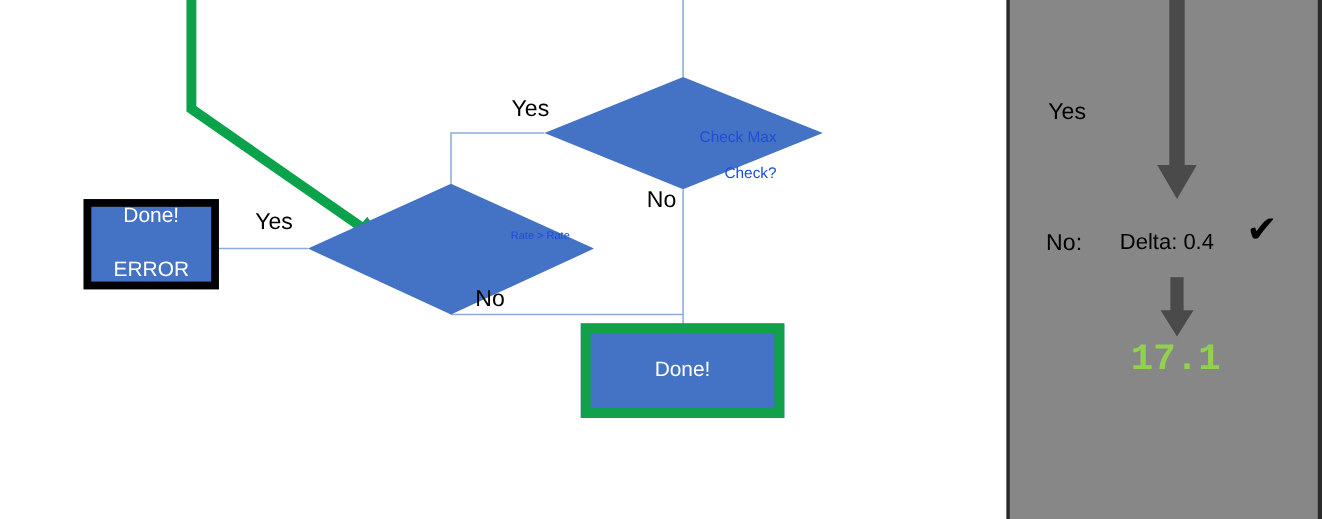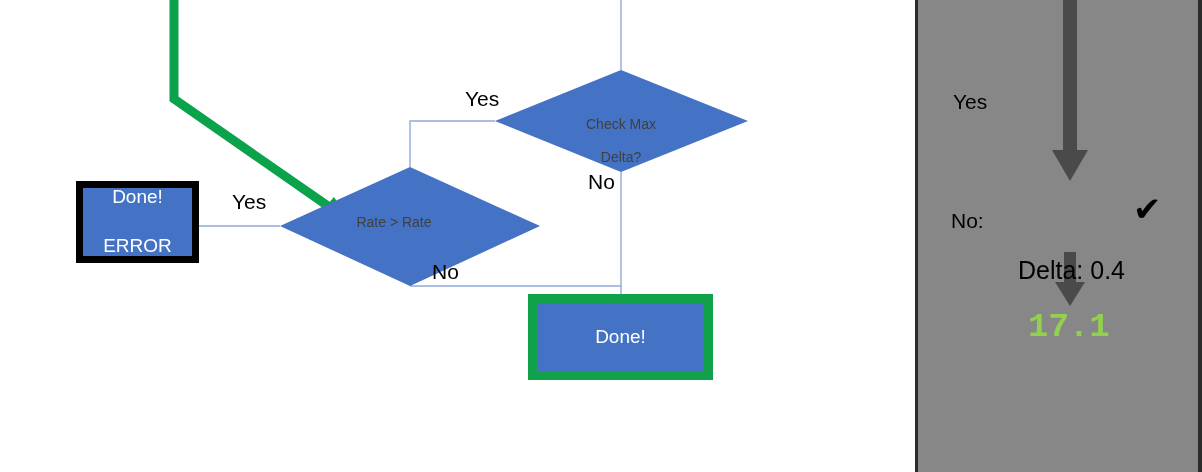--- a/index.html
+++ b/index.html
@@ -27,22 +27,22 @@
     background: #ffffff;
   }
   #flow-svg {
     position: absolute;
     left: 0; top: 0;
     width: 915px; height: 472px;
   }
 
   .node-label {
     position: absolute;
-    color: #404040;
-    text-align: center;
+    color: #1d4ed8;
+    text-align: right;
     line-height: 1.18;
     pointer-events: none;
     white-space: pre-line;
   }
 
   
   #box-error {
     position: absolute;
     left: 76px; top: 181px;
     width: 123px; height: 82px;
@@ -74,22 +74,22 @@
     justify-content: center;
   }
   #box-done .txt {
     color: #ffffff;
     font-size: 19px;
     text-align: center;
   }
 
   
   #dia-rate-label {
-    left: 294px; top: 197px; width: 200px;
-    font-size: 14px;
+    left: 318px; top: 197px; width: 200px;
+    font-size: 10px;
   }
   #dia-maxrate-label {
     left: 536px; top: 99px; width: 170px;
     font-size: 14px;
   }
 
   
   .edge-label {
     position: absolute;
     color: #000000;
@@ -116,21 +116,21 @@
     left: 0; top: 0;
     width: 287px; height: 472px;
   }
   .grey-text {
     position: absolute;
     color: #000000;
     white-space: nowrap;
   }
   #grey-yes   { left: 35px;  top: 90px;  font-size: 21px; }
   #grey-no    { left: 33px;  top: 209px; font-size: 21px; }
-  #grey-delta { left: 100px; top: 209px; font-size: 25px; margin-top: 47px; }
+  #grey-delta { left: 100px; top: 209px; font-size: 20px; }
   #grey-check { left: 215px; top: 192px; font-size: 34px; line-height: 1; }
   #grey-value {
     left: 110px; top: 308px;
     font-size: 34px;
     font-weight: bold;
     color: #92d050;
     font-family: Liberation Mono, monospace;
   }
 </style>
 </head>
@@ -161,21 +161,21 @@
       </g>
       <polygon points="350,222 320,213 334,197" fill="#0ba24c" stroke="none"></polygon>
 
       <polygon points="621,70 748,121 621,172 495,121" fill="#4472c4"></polygon>
 
       <polygon points="410,167 540,226 410,286 280,226" fill="#4472c4"></polygon>
     </svg>
 
     <div class="node-label" id="dia-maxrate-label">
       <div>Check Max</div>
-      <div>Delta?</div>
+      <div>Check?</div>
     </div>
 
     <div class="node-label" id="dia-rate-label">
       <div>Rate &gt; Rate</div>
     </div>
 
     <div id="box-error">
       <div class="txt">
         <div>Done!</div>
         <div>ERROR</div>

